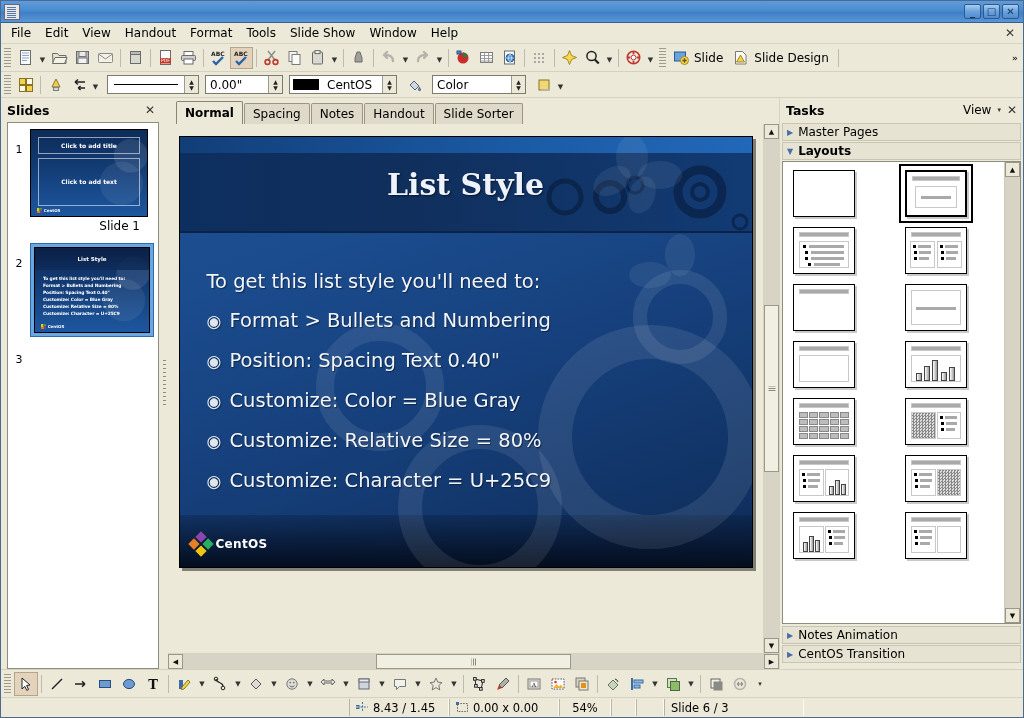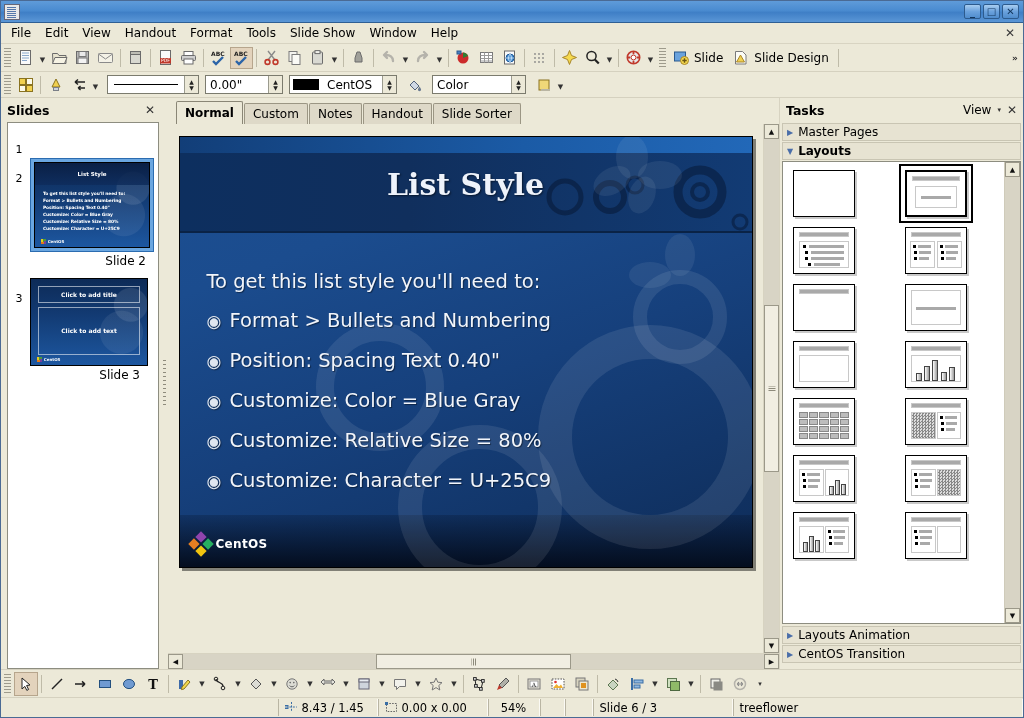--- a/index.html
+++ b/index.html
@@ -564,20 +564,36 @@
 
     <div class="slides-panel">
       <div class="panel-head">
         <div class="ph-title">Slides</div>
         <div class="ph-close">✕</div>
       </div>
       <div class="slides-list">
 
         <div class="slide-entry">
           <div class="slide-num">1</div>
+          <div class="thumb-wrap">
+            <div class="thumb">
+              <div class="mini-bg"></div>
+              <div class="mini-title-box">
+                <span>Click to add title</span>
+              </div>
+              <div class="mini-outline-box">
+                <span>Click to add text</span>
+              </div>
+              <div class="mini-logo">
+                <div class="lg"></div>
+                <div class="lt">CentOS</div>
+              </div>
+            </div>
+            <div class="thumb-label">Slide 1</div>
+          </div>
         </div>
 
         <div class="slide-entry">
           <div class="slide-num">2</div>
           <div class="thumb-wrap">
             <div class="thumb selected-outer">
               <div style="position:relative;width:100%;height:100%;border:1px solid #000;overflow:hidden;">
                 <div class="mini-bg"></div>
                 <div class="mini-head">
                   <span>List Style</span>
@@ -589,55 +605,38 @@
                   <div>Customize: Color = Blue Gray</div>
                   <div>Customize: Relative Size = 80%</div>
                   <div>Customize: Character = U+25C9</div>
                 </div>
                 <div class="mini-logo">
                   <div class="lg"></div>
                   <div class="lt">CentOS</div>
                 </div>
               </div>
             </div>
-            <div class="thumb-label">Slide 2</div>
           </div>
         </div>
 
         <div class="slide-entry">
           <div class="slide-num">3</div>
-          <div class="thumb-wrap">
-            <div class="thumb">
-              <div class="mini-bg"></div>
-              <div class="mini-title-box">
-                <span>Click to add title</span>
-              </div>
-              <div class="mini-outline-box">
-                <span>Click to add text</span>
-              </div>
-              <div class="mini-logo">
-                <div class="lg"></div>
-                <div class="lt">CentOS</div>
-              </div>
-            </div>
-            <div class="thumb-label">Slide 3</div>
-          </div>
         </div>
 
       </div>
     </div>
 
     <div class="splitter-v">
       <div class="dots"></div>
     </div>
 
     <div class="editarea">
       <div class="tabs">
         <div class="tab active">Normal</div>
-        <div class="tab">Custom</div>
+        <div class="tab">Spacing</div>
         <div class="tab">Notes</div>
         <div class="tab">Handout</div>
         <div class="tab">Slide Sorter</div>
       </div>
 
       <div class="canvas-row">
         <div class="canvas">
 
           <div class="slide">
             <div class="slide-bg">
@@ -950,21 +949,21 @@
 
         <div class="tasks-scroll">
           <div class="sb-btn">▲</div>
           <div class="sb-track" style="flex:1;"></div>
           <div class="sb-btn">▼</div>
         </div>
       </div>
 
       <div class="task-section" style="margin-top:2px;">
         <span class="tri">▶</span>
-        <span>Layouts Animation</span>
+        <span>Notes Animation</span>
       </div>
       <div class="task-section">
         <span class="tri">▶</span>
         <span>CentOS Transition</span>
       </div>
       <div style="height:6px;"></div>
     </div>
   </div>
 
   <div class="drawbar">
@@ -1155,18 +1154,15 @@
       <span>0.00 x 0.00</span>
     </div>
     <div class="sb-cell" style="min-width:52px;justify-content:center;">
       <span>54%</span>
     </div>
     <div class="sb-cell" style="width:25px;"></div>
     <div class="sb-cell" style="width:28px;"></div>
     <div class="sb-cell" style="min-width:140px;">
       <span>Slide 6 / 3</span>
     </div>
-    <div class="sb-cell" style="flex:1;">
-      <span>treeflower</span>
-    </div>
   </div>
 
 </div>
 
 </body></html>

